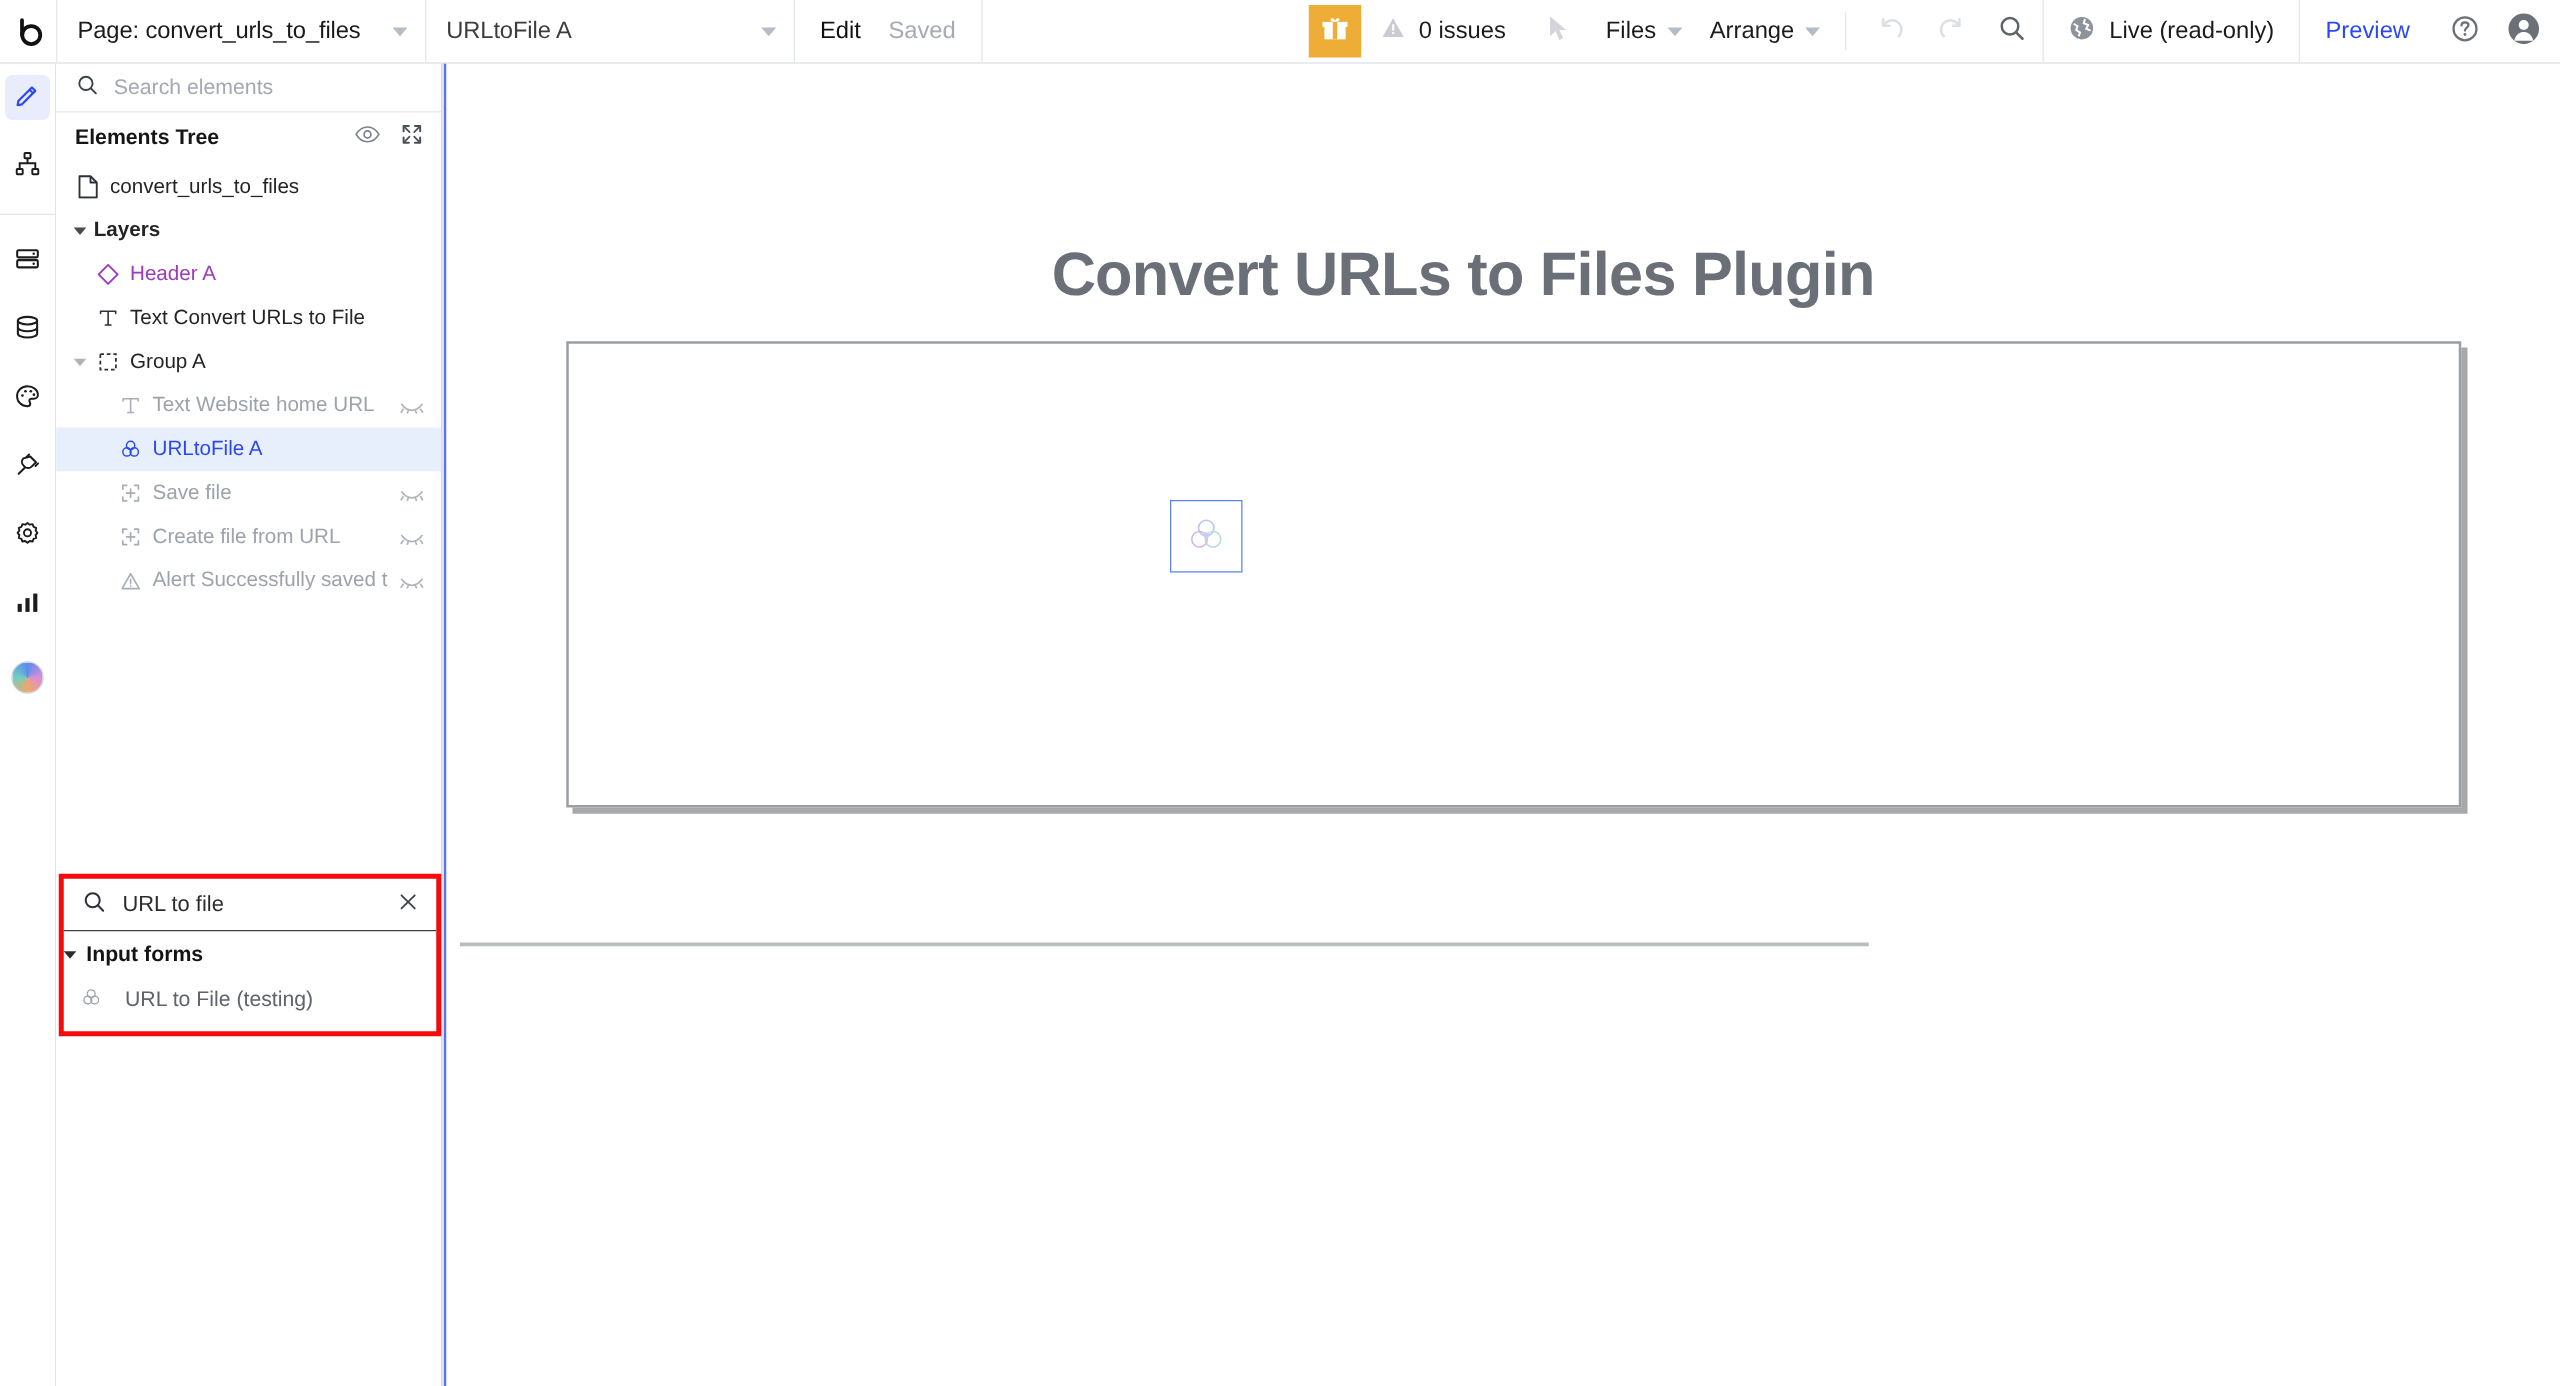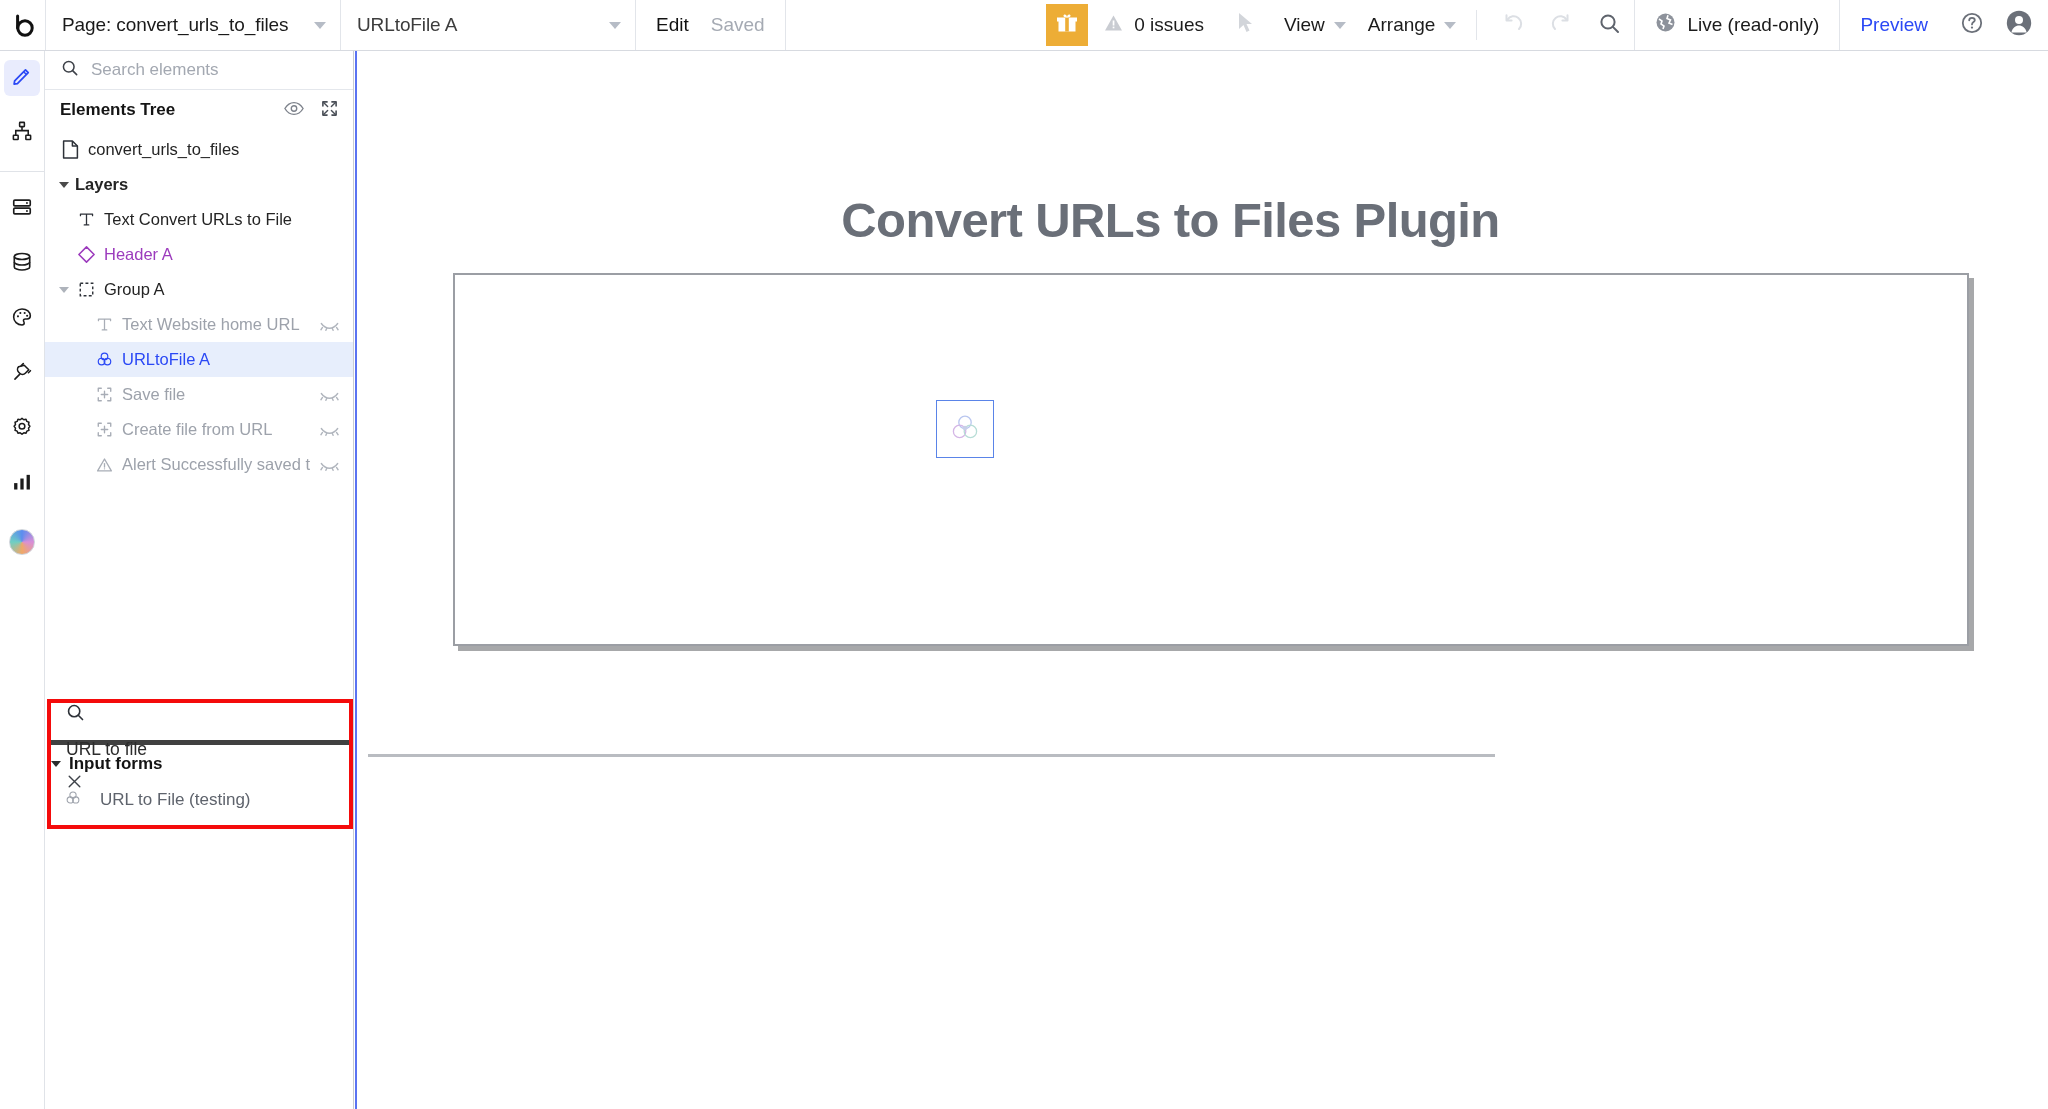--- a/index.html
+++ b/index.html
@@ -148,22 +148,22 @@
   .c-blue { color: #2a48f5; }
   .c-grey { color: #9da2ab; }
   .c-dark { color: #242424; }
 
   
   .popup {
     position: absolute; left: 2px; top: 648px; width: 306px; height: 130px;
     border: 4px solid #f40b0b; background: #ffffff;
   }
   .popup-search {
-    display: flex; gap: 13px; height: 42px;
-    padding: 0 14px 0 15px; border-bottom: 5px solid #404040; flex-direction: column;
+    display: flex; align-items: center; gap: 13px; height: 42px;
+    padding: 0 14px 0 15px; border-bottom: 1px solid #404040;
   }
   .popup-search .val { font-size: 17.5px; color: #2c2c2c; flex: 1; }
   .popup-group {
     display: flex; align-items: center; height: 38px; 
     font-size: 17px; font-weight: bold; color: #141414;
   }
   .popup-group .tw-caret {
     width: 0; height: 0; border-left: 5.5px solid transparent;
     border-right: 5.5px solid transparent; border-top: 6.5px solid #2c2c2c;
     margin-right: 8px;
@@ -259,21 +259,21 @@
 
     <div class="tb-cursor">
       <span>
         <svg width="20" height="22" viewBox="0 0 20 22">
           <path d="M3 1 L3 17 L7.5 13 L10.5 20 L13.5 18.5 L10.5 12 L16 12 Z" fill="#d2d5da"></path>
         </svg>
       </span>
     </div>
 
     <div class="tb-menu">
-      <span>View</span>
+      <span>Files</span>
       <span class="caret-down"></span>
     </div>
 
     <div class="tb-menu">
       <span>Arrange</span>
       <span class="caret-down"></span>
     </div>
 
     <div class="tb-divider"></div>
 
@@ -480,34 +480,34 @@
         <span class="tlabel c-dark">convert_urls_to_files</span>
       </div>
 
       <div class="trow ind1">
         <span class="tw-caret"></span>
         <span class="tlabel c-dark" style="font-weight:bold">Layers</span>
       </div>
 
       <div class="trow ind2">
         <span class="ticon">
-          <svg width="17" height="17" viewBox="0 0 18 18">
-            <path d="M2.6 3.2 L15.4 3.2 M9 3.2 L9 14.8 M2.6 3.2 L2.6 5 M15.4 3.2 L15.4 5 M6.6 14.8 L11.4 14.8" fill="none" stroke="#2d3138" stroke-width="1.35" stroke-linecap="round"></path>
-          </svg>
-        </span>
-        <span class="tlabel c-dark">Text Convert URLs to File</span>
-      </div>
-
-      <div class="trow ind2">
-        <span class="ticon">
           <svg width="19" height="19" viewBox="0 0 20 20">
             <path d="M10 2 L18 10 L10 18 L2 10 Z" fill="none" stroke="#9c3bbd" stroke-width="1.6" stroke-linejoin="round"></path>
           </svg>
         </span>
         <span class="tlabel c-purple">Header A</span>
+      </div>
+
+      <div class="trow ind2">
+        <span class="ticon">
+          <svg width="17" height="17" viewBox="0 0 18 18">
+            <path d="M2.6 3.2 L15.4 3.2 M9 3.2 L9 14.8 M2.6 3.2 L2.6 5 M15.4 3.2 L15.4 5 M6.6 14.8 L11.4 14.8" fill="none" stroke="#2d3138" stroke-width="1.35" stroke-linecap="round"></path>
+          </svg>
+        </span>
+        <span class="tlabel c-dark">Text Convert URLs to File</span>
       </div>
 
       <div class="trow ind1">
         <span class="tw-caret dim"></span>
         <span class="ticon">
           <svg width="17" height="17" viewBox="0 0 18 18">
             <rect x="2.4" y="2.4" width="13.2" height="13.2" fill="none" stroke="#2d3138" stroke-width="1.5" stroke-dasharray="3.1 2.4"></rect>
           </svg>
         </span>
         <span class="tlabel c-dark">Group A</span>

